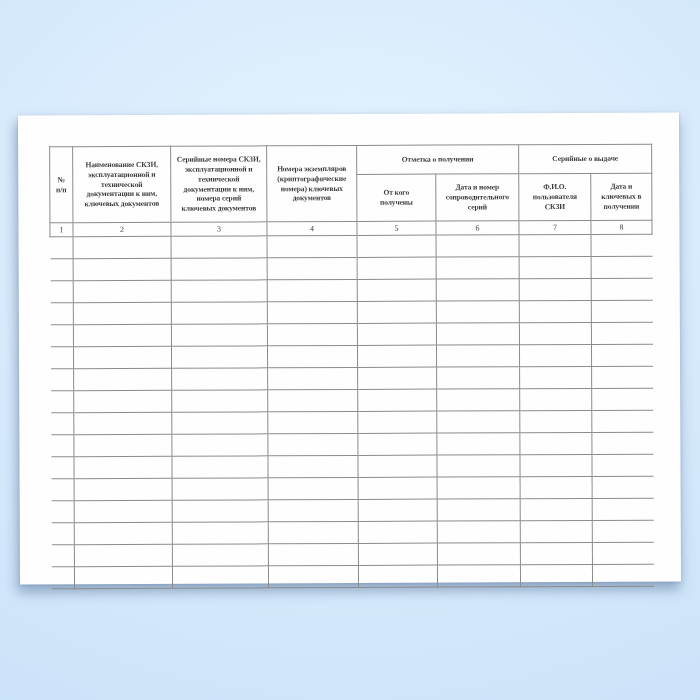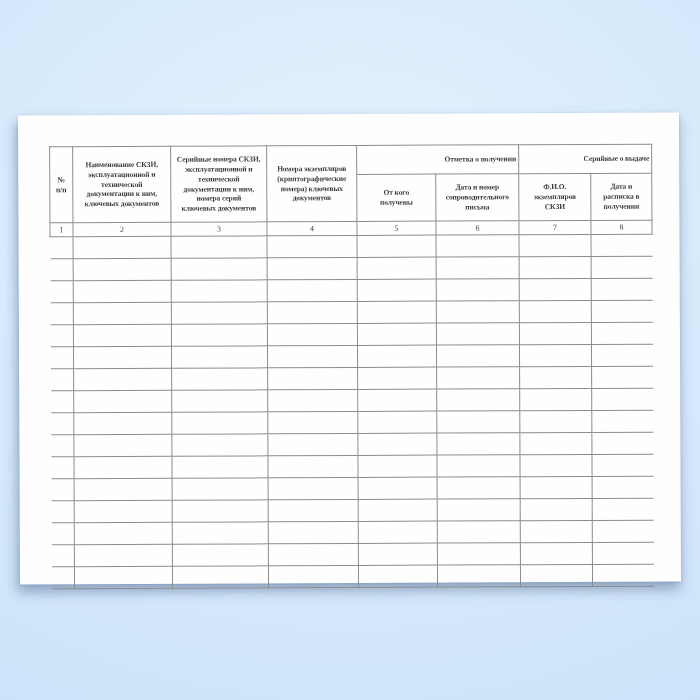--- a/index.html
+++ b/index.html
@@ -25,21 +25,21 @@
   .journal th, .journal td {
     border:1px solid #8c8c8c;
     padding:1px 2px;
     text-align:center; vertical-align:middle;
     overflow:hidden;
   }
   .journal thead th {
     font-size:7.5px; font-weight:bold; line-height:1.32;
     white-space:pre-line; letter-spacing:-0.1px;
   }
-  tr.grouprow th.group { height:26px;text-align:right; }
+  tr.grouprow th.group { height:26px; }
   tr.subrow th { height:44px; }
   tr.numrow td { font-size:8px; height:11px; line-height:1; font-weight:normal; }
   tbody.body-rows td { height:19px; }
   tbody.body-rows td:first-child { border-left:none; }
   tbody.body-rows td:last-child  { border-right:none; }
 </style>
 </head>
 <body>
 
 <div class="sheet">
@@ -74,26 +74,26 @@
 номера) ключевых
 документов</th>
         <th colspan="2" class="group">Отметка о получении</th>
         <th colspan="2" class="group">Серийные о выдаче</th>
       </tr>
       <tr class="subrow">
         <th>От кого
 получены</th>
         <th>Дата и номер
 сопроводительного
-письма</th>
+серий</th>
         <th>Ф.И.О.
-экземпляров
+пользователя
 СКЗИ</th>
         <th>Дата и
-расписка в
+ключевых в
 получении</th>
       </tr>
       <tr class="numrow">
         <td>1</td>
         <td>2</td>
         <td>3</td>
         <td>4</td>
         <td>5</td>
         <td>6</td>
         <td>7</td>

